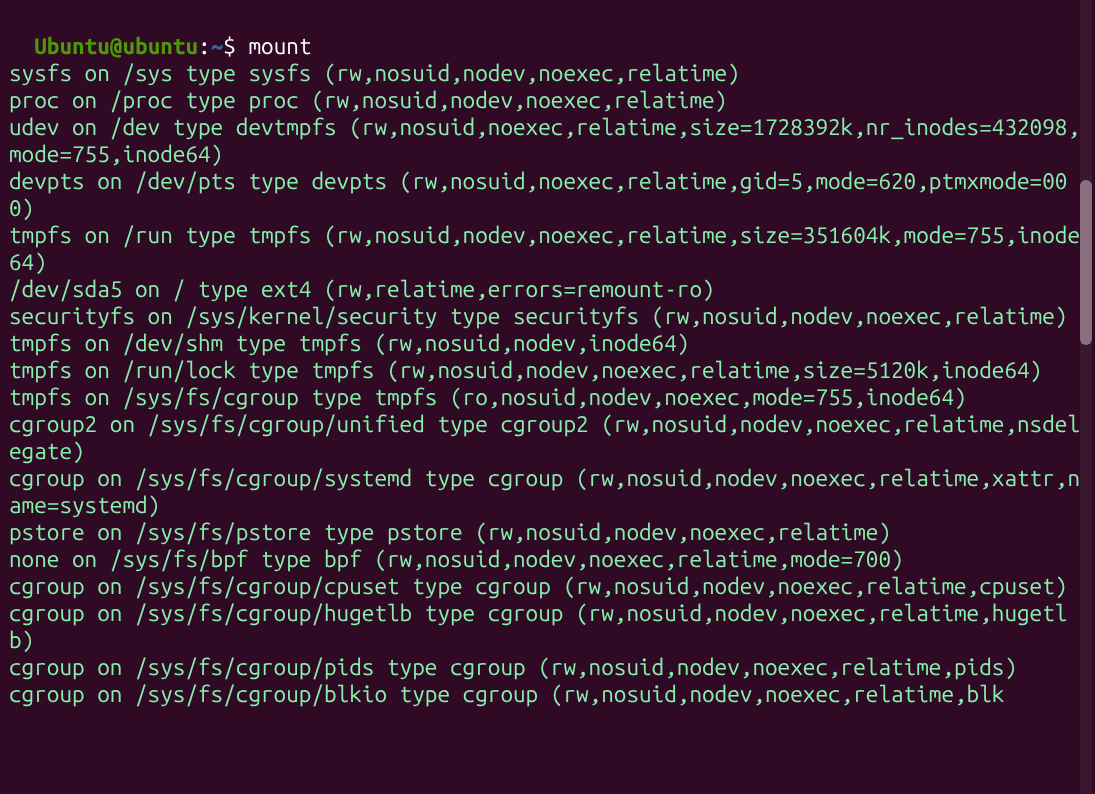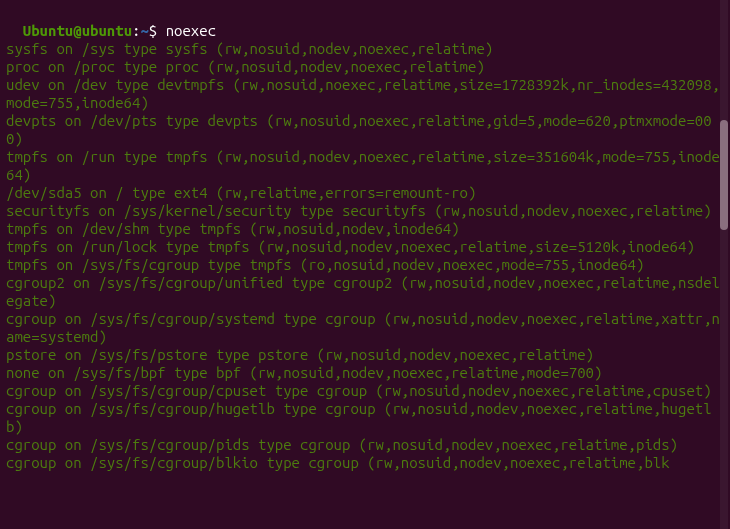--- a/index.html
+++ b/index.html
@@ -38,21 +38,21 @@
       color: #3465a4;
       font-weight: bold;
     }
     .prompt-dollar {
       color: #ffffff;
     }
     .cmd {
       color: #ffffff;
     }
     .output {
-      color: #4d7c0f;
+      color: #86efac;
     }
     .scrollbar {
       position: absolute;
       right: 2px;
       top: 120px;
       width: 8px;
       height: 110px;
       background: #8a6f7f;
       border-radius: 4px;
     }
@@ -62,18 +62,18 @@
       top: 0;
       width: 8px;
       height: 529px;
       background: rgba(255,255,255,0.05);
     }
   </style>
 </head>
 <body>
 
 <div class="terminal">
-  <span><span class="prompt-user">Ubuntu</span><span class="prompt-user">@</span><span class="prompt-host">ubuntu</span><span class="prompt-colon">:</span><span class="prompt-path">~</span><span class="prompt-dollar">$ </span><span class="cmd">noexec</span></span>
+  <span><span class="prompt-user">Ubuntu</span><span class="prompt-user">@</span><span class="prompt-host">ubuntu</span><span class="prompt-colon">:</span><span class="prompt-path">~</span><span class="prompt-dollar">$ </span><span class="cmd">mount</span></span>
 <div class="output" id="output-container"><div>sysfs on /sys type sysfs (rw,nosuid,nodev,noexec,relatime)</div><div>proc on /proc type proc (rw,nosuid,nodev,noexec,relatime)</div><div>udev on /dev type devtmpfs (rw,nosuid,noexec,relatime,size=1728392k,nr_inodes=432098,mode=755,inode64)</div><div>devpts on /dev/pts type devpts (rw,nosuid,noexec,relatime,gid=5,mode=620,ptmxmode=000)</div><div>tmpfs on /run type tmpfs (rw,nosuid,nodev,noexec,relatime,size=351604k,mode=755,inode64)</div><div>/dev/sda5 on / type ext4 (rw,relatime,errors=remount-ro)</div><div>securityfs on /sys/kernel/security type securityfs (rw,nosuid,nodev,noexec,relatime)</div><div>tmpfs on /dev/shm type tmpfs (rw,nosuid,nodev,inode64)</div><div>tmpfs on /run/lock type tmpfs (rw,nosuid,nodev,noexec,relatime,size=5120k,inode64)</div><div>tmpfs on /sys/fs/cgroup type tmpfs (ro,nosuid,nodev,noexec,mode=755,inode64)</div><div>cgroup2 on /sys/fs/cgroup/unified type cgroup2 (rw,nosuid,nodev,noexec,relatime,nsdelegate)</div><div>cgroup on /sys/fs/cgroup/systemd type cgroup (rw,nosuid,nodev,noexec,relatime,xattr,name=systemd)</div><div>pstore on /sys/fs/pstore type pstore (rw,nosuid,nodev,noexec,relatime)</div><div>none on /sys/fs/bpf type bpf (rw,nosuid,nodev,noexec,relatime,mode=700)</div><div>cgroup on /sys/fs/cgroup/cpuset type cgroup (rw,nosuid,nodev,noexec,relatime,cpuset)</div><div>cgroup on /sys/fs/cgroup/hugetlb type cgroup (rw,nosuid,nodev,noexec,relatime,hugetlb)</div><div>cgroup on /sys/fs/cgroup/pids type cgroup (rw,nosuid,nodev,noexec,relatime,pids)</div><div>cgroup on /sys/fs/cgroup/blkio type cgroup (rw,nosuid,nodev,noexec,relatime,blk</div></div>
 </div>
 
 <div class="scrolltrack"></div>
 <div class="scrollbar"></div>
 
 </body></html>

